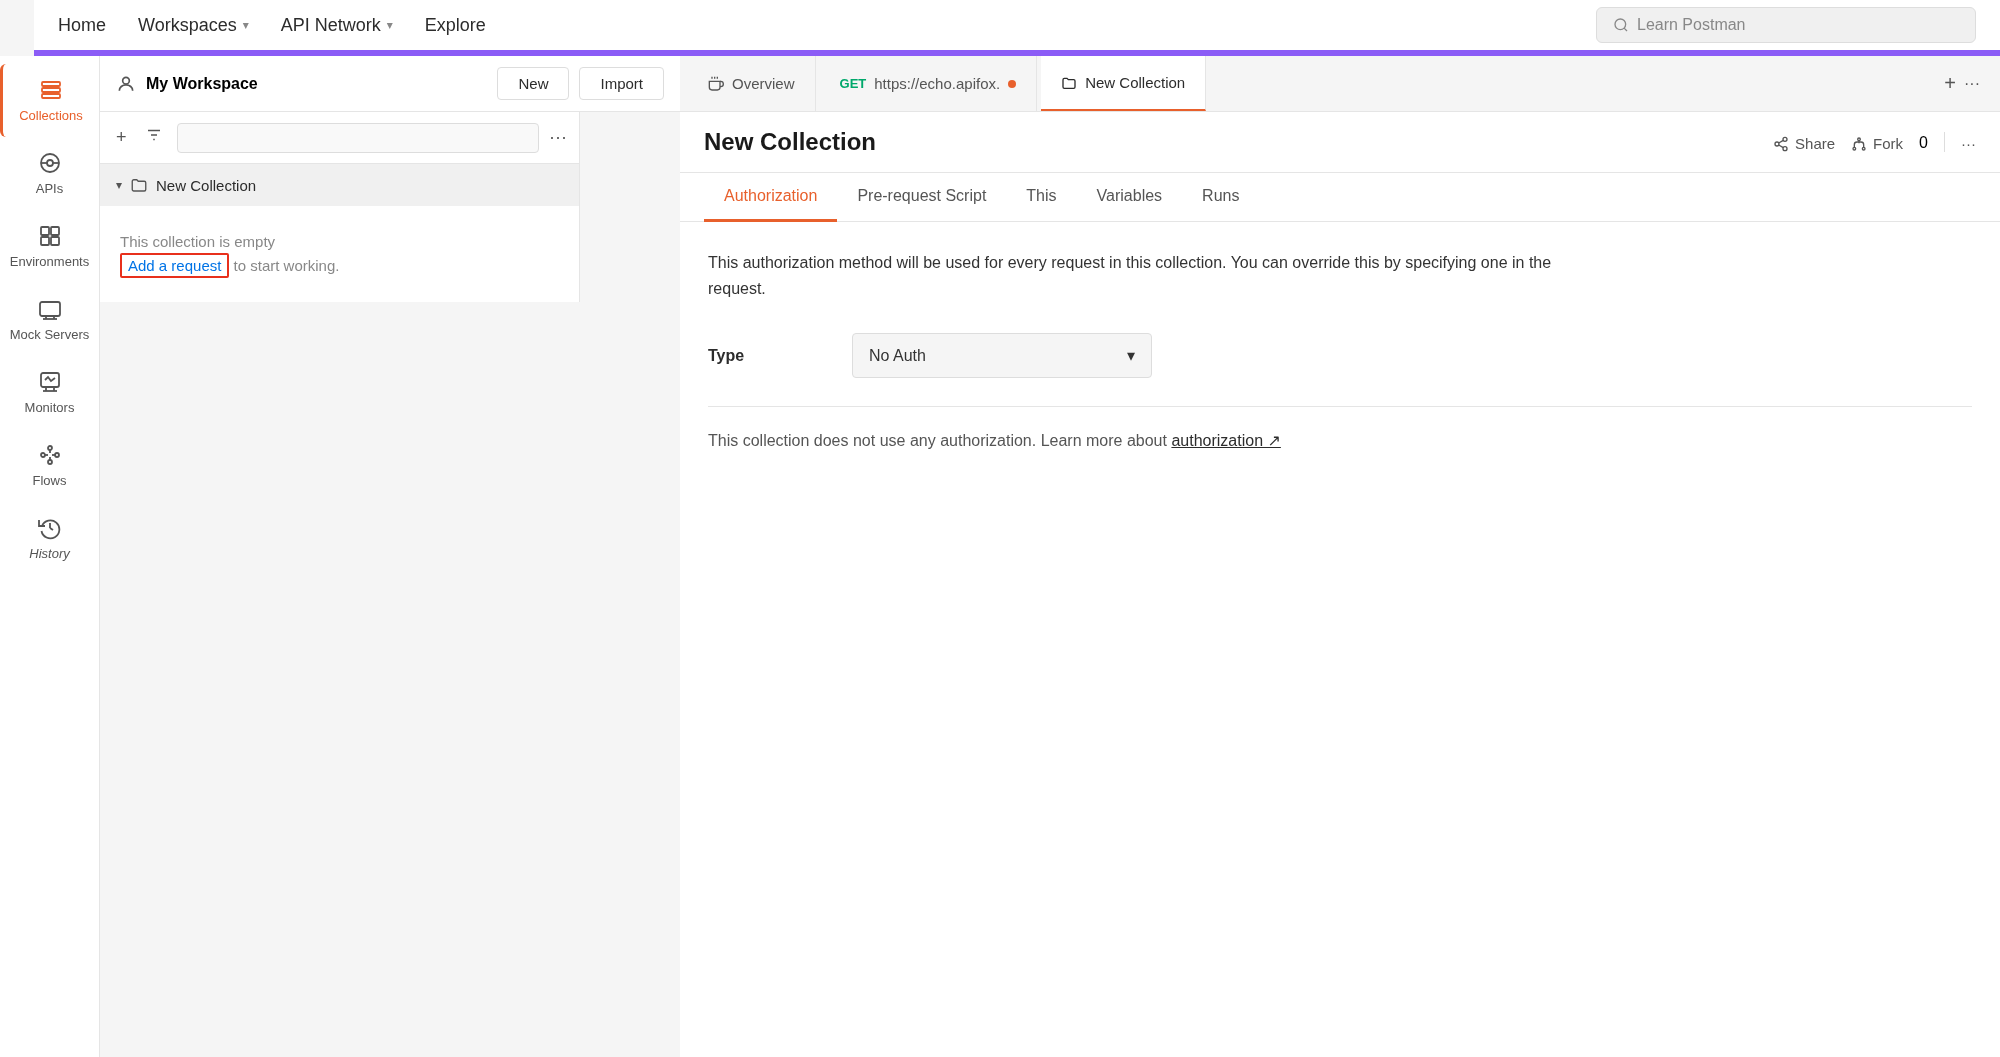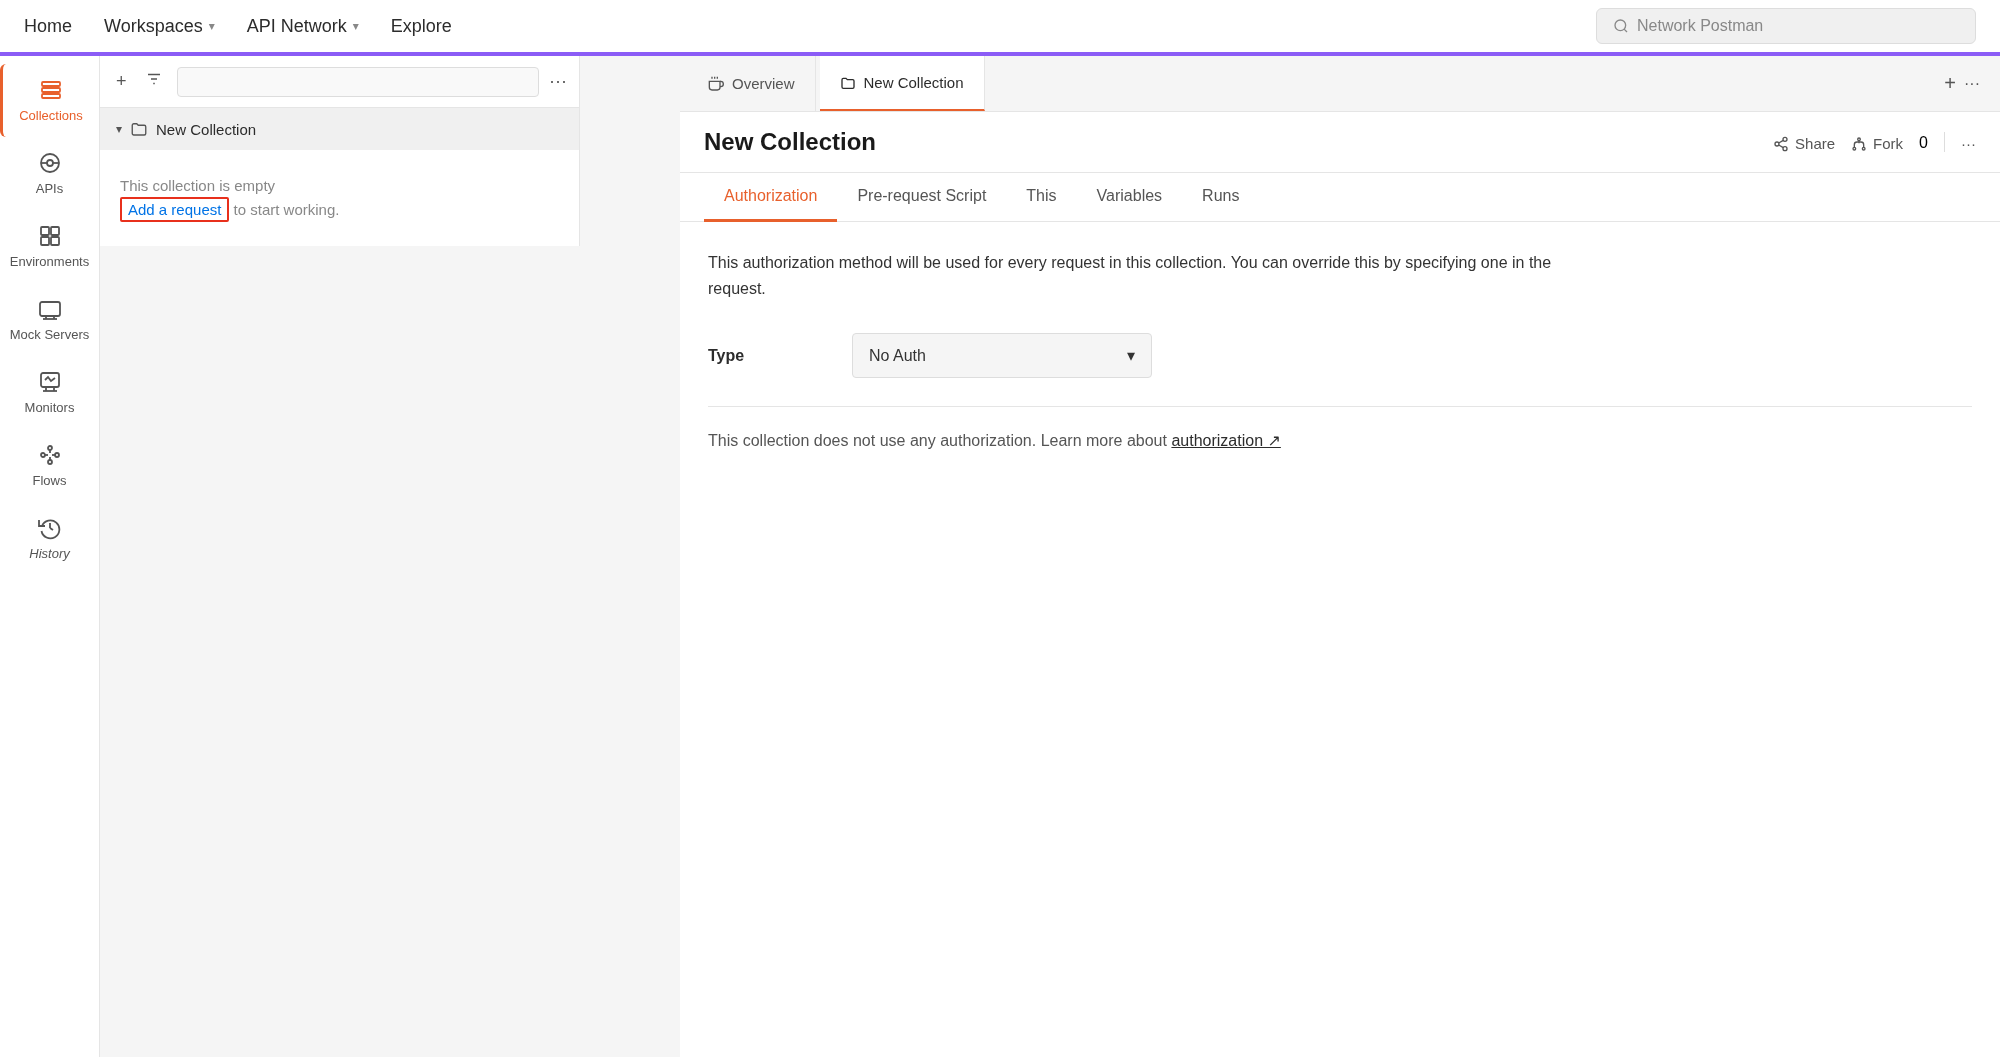--- a/index.html
+++ b/index.html
@@ -2,21 +2,22 @@
 <html><head>
   <meta charset="utf-8">
   <style>
     * { box-sizing: border-box; margin: 0; padding: 0; }
     body { font-family: -apple-system, BlinkMacSystemFont, 'Segoe UI', sans-serif; background: #f5f5f5; width: 2000px; height: 1057px; overflow: hidden; }
 
     
     .top-nav {
       display: flex; align-items: center; justify-content: space-between;
       background: #fff; height: 56px; padding: 0 24px;
-      border-bottom: 4px solid #8b5cf6;
+      border-bottom: 6px solid #8b5cf6;
+      margin-left: 34px;
     }
     .top-nav-left { display: flex; align-items: center; gap: 32px; }
     .top-nav-item { font-size: 18px; color: #2c2c2c; cursor: pointer; background: none; border: none; font-family: inherit; }
     .top-nav-dropdown { display: flex; align-items: center; gap: 6px; font-size: 18px; color: #2c2c2c; cursor: pointer; }
     .chevron-down { font-size: 12px; color: #888; }
     .search-bar {
       display: flex; align-items: center; gap: 8px;
       background: #f0f0f0; border: 1px solid #ddd; border-radius: 6px;
       padding: 8px 16px; width: 380px; cursor: pointer;
     }
@@ -168,21 +169,21 @@
       <span>API Network</span>
       <span class="chevron-down">▾</span>
     </div>
     <button class="top-nav-item">Explore</button>
   </div>
   <div class="search-bar">
     <svg width="16" height="16" viewBox="0 0 24 24" fill="none" stroke="#888" stroke-width="2">
       <circle cx="11" cy="11" r="8"></circle>
         <line x1="21" y1="21" x2="16.65" y2="16.65"></line>
     </svg>
-    <span style="color:#888;font-size:16px;">Network Postman</span>
+    <span style="color:#888;font-size:16px;">Learn Postman</span>
   </div>
 </div>
 
 <div class="main-layout">
 
   <div class="sidebar-icons">
 
     <div class="sidebar-icon-item active">
       <svg width="24" height="24" viewBox="0 0 24 24" fill="none" stroke="currentColor" stroke-width="1.8">
         <rect x="3" y="4" width="18" height="4" rx="1"></rect>
@@ -253,20 +254,33 @@
           <path d="M3.51 15a9 9 0 1 0 .49-4.95"></path>
           <line x1="12" y1="7" x2="12" y2="12"></line>
           <line x1="12" y1="12" x2="15" y2="14"></line>
       </svg>
       <span style="font-size:13px;font-style:italic;">History</span>
     </div>
   </div>
 
   <div class="left-pane">
 
+    <div class="workspace-header">
+      <div class="workspace-left">
+        <svg width="20" height="20" viewBox="0 0 24 24" fill="none" stroke="#555" stroke-width="2">
+          <circle cx="12" cy="8" r="4"></circle>
+            <path d="M4 20c0-4 3.6-7 8-7s8 3 8 7"></path>
+        </svg>
+        <span>My Workspace</span>
+      </div>
+      <div class="workspace-actions">
+        <button class="btn-new">New</button>
+        <button class="btn-import">Import</button>
+      </div>
+    </div>
 
     <div class="collections-panel">
       <div class="collections-toolbar">
         <button class="toolbar-btn">+</button>
         <button class="toolbar-btn">
           <svg width="18" height="18" viewBox="0 0 24 24" fill="none" stroke="currentColor" stroke-width="2">
             <line x1="4" y1="6" x2="20" y2="6"></line>
               <line x1="8" y1="12" x2="16" y2="12"></line>
               <line x1="11" y1="18" x2="13" y2="18"></line>
           </svg>
@@ -301,20 +315,25 @@
     <div class="tab-bar">
       <div class="tab-item">
         <svg width="16" height="16" viewBox="0 0 24 24" fill="none" stroke="currentColor" stroke-width="2">
           <path d="M18 8h1a4 4 0 0 1 0 8h-1"></path>
             <path d="M2 8h16v9a4 4 0 0 1-4 4H6a4 4 0 0 1-4-4V8z"></path>
             <line x1="6" y1="1" x2="6" y2="4"></line>
             <line x1="10" y1="1" x2="10" y2="4"></line>
             <line x1="14" y1="1" x2="14" y2="4"></line>
         </svg>
         <span>Overview</span>
+      </div>
+      <div class="tab-item">
+        <span class="get-badge">GET</span>
+        <span>https://echo.apifox.</span>
+        <span class="dot"></span>
       </div>
       <div class="tab-item active">
         <svg width="16" height="16" viewBox="0 0 24 24" fill="none" stroke="currentColor" stroke-width="2">
           <path d="M3 7a2 2 0 0 1 2-2h4l2 2h8a2 2 0 0 1 2 2v9a2 2 0 0 1-2 2H5a2 2 0 0 1-2-2z"></path>
         </svg>
         <span>New Collection</span>
       </div>
       <div class="tab-actions">
         <button class="tab-add-btn">+</button>
         <button class="tab-more-btn">···</button>

